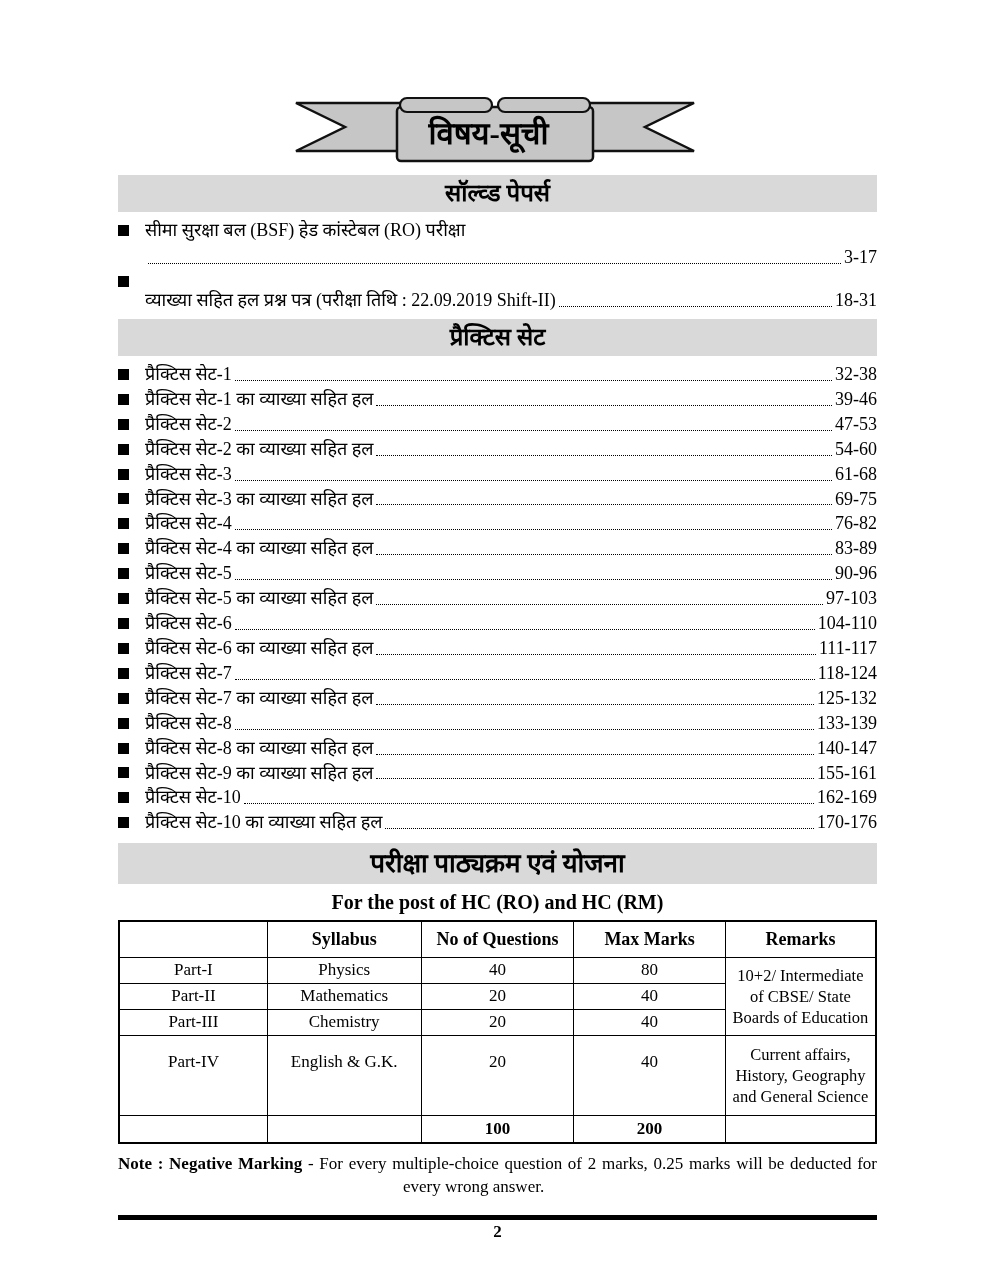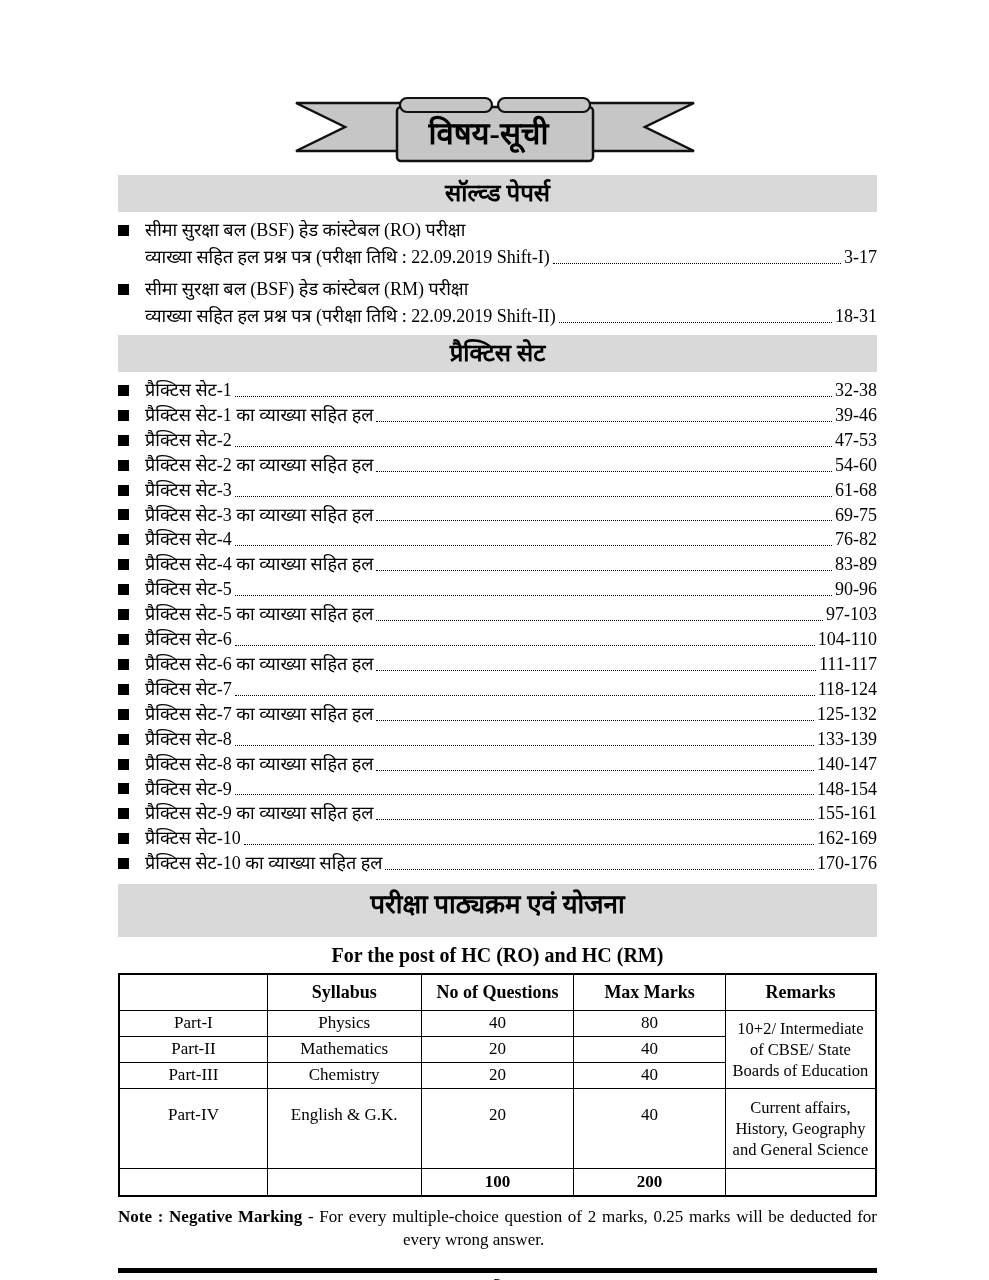--- a/index.html
+++ b/index.html
@@ -19,21 +19,21 @@
     line-height:52px; text-align:center; font-weight:bold; font-size:31px;
   }
 
   
   .bar {
     background:#d9d9d9; text-align:center; font-weight:bold;
     font-size:24px; height:37px; line-height:37px;
   }
   .bar-solved   { margin-top:10px; }
   .bar-practice { margin-top:5px; }
-  .bar-syllabus { margin-top:8px; height:53px; line-height:41px; font-size:26px; }
+  .bar-syllabus { margin-top:8px; height:41px; line-height:41px; font-size:26px; }
 
   
   .entry { margin-top:5px; }
   .line1 { display:flex; align-items:center; line-height:27px; font-size:18px; }
   .bullet { width:11px; height:11px; background:#000; display:inline-block;
             margin-right:16px; flex:0 0 11px; align-self:center; }
   .row { display:flex; line-height:27px; font-size:18px; }
   .row .label { white-space:nowrap; }
   .leader { flex:1; border-bottom:1.8px dotted #000; margin:0 3px 7px 3px;
             align-self:flex-end; min-width:20px; }
@@ -86,30 +86,28 @@
     <div class="bar bar-solved">
       <span>सॉल्व्ड पेपर्स</span>
     </div>
 
     <div class="entry">
       <div class="line1">
         <span class="bullet"></span>
         <span>सीमा सुरक्षा बल (BSF) हेड कांस्टेबल (RO) परीक्षा</span>
       </div>
       <div class="row indent">
-        <span class="label">व्याख्या सहित हल प्रश्न पत्र (परीक्षा तिथि : 22.09.2019 Shift-I)</span>
         <span class="leader"></span>
         <span class="pages">3-17</span>
       </div>
     </div>
 
     <div class="entry">
       <div class="line1">
         <span class="bullet"></span>
-        <span>सीमा सुरक्षा बल (BSF) हेड कांस्टेबल (RM) परीक्षा</span>
       </div>
       <div class="row indent">
         <span class="label">व्याख्या सहित हल प्रश्न पत्र (परीक्षा तिथि : 22.09.2019 Shift-II)</span>
         <span class="leader"></span>
         <span class="pages">18-31</span>
       </div>
     </div>
 
     <div class="bar bar-practice">
       <span>प्रैक्टिस सेट</span>
@@ -204,26 +202,20 @@
           <span class="bullet"></span>
           <span class="label">प्रैक्टिस सेट-8</span>
           <span class="leader"></span>
           <span class="pages">133-139</span>
         </div>
         <div class="row">
           <span class="bullet"></span>
           <span class="label">प्रैक्टिस सेट-8 का व्याख्या सहित हल</span>
           <span class="leader"></span>
           <span class="pages">140-147</span>
-        </div>
-        <div class="row">
-          <span class="bullet"></span>
-          <span class="label">प्रैक्टिस सेट-9</span>
-          <span class="leader"></span>
-          <span class="pages">148-154</span>
         </div>
         <div class="row">
           <span class="bullet"></span>
           <span class="label">प्रैक्टिस सेट-9 का व्याख्या सहित हल</span>
           <span class="leader"></span>
           <span class="pages">155-161</span>
         </div>
         <div class="row">
           <span class="bullet"></span>
           <span class="label">प्रैक्टिस सेट-10</span>

